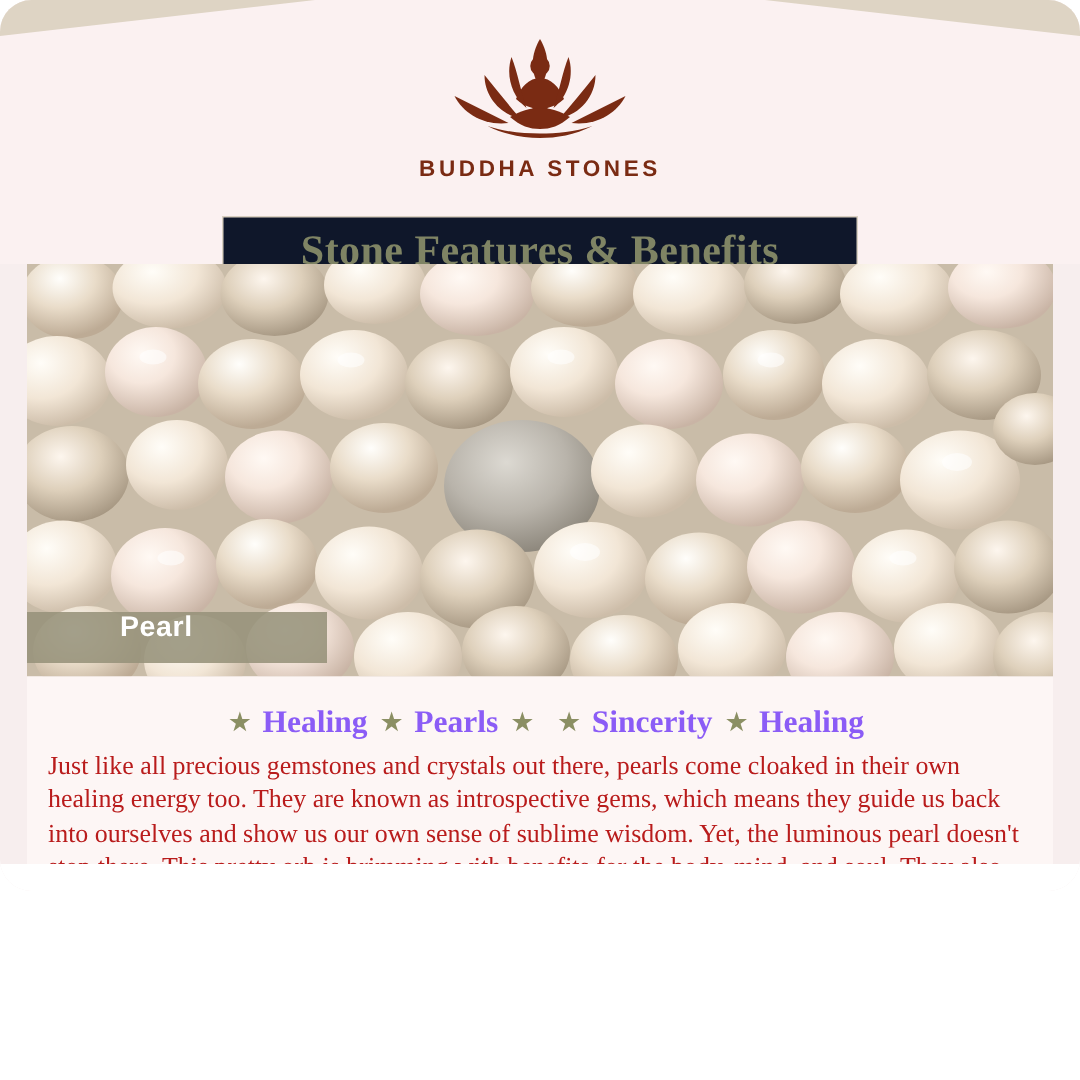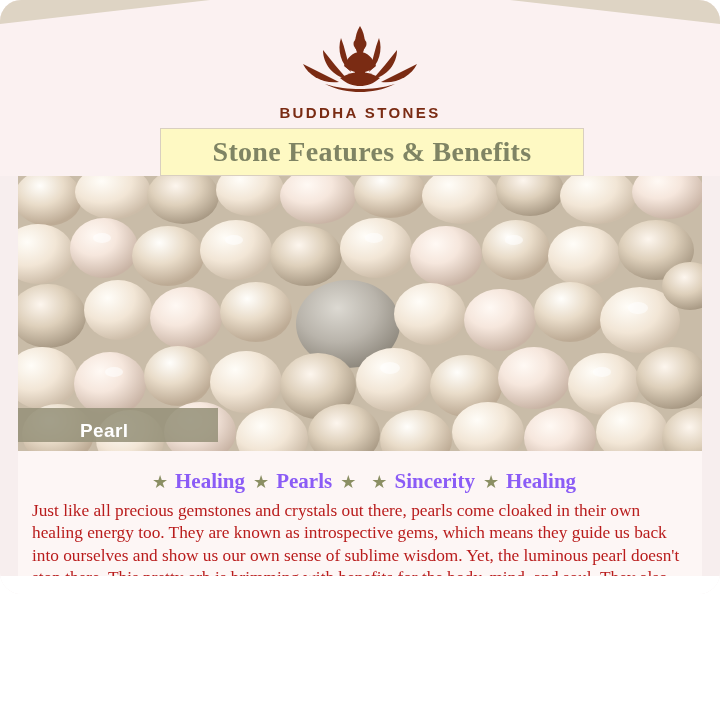--- a/index.html
+++ b/index.html
@@ -53,30 +53,29 @@
     margin-top: 4px;
     font-family: "Liberation Sans", sans-serif;
     font-size: 15px;
     font-weight: bold;
     letter-spacing: 2.4px;
     color: #7a2b13;
   }
   
   .title-bar {
     position: absolute;
-    left: 148px; top: 128px;
+    left: 148px; top: 144px;
     width: 424px;
     height: 48px;
-    background: #fef9c3;
+    background: #0f172a;
     border: 1px solid #d9cfc0;
     box-sizing: border-box;
     display: flex;
     align-items: center;
     justify-content: center;
-    margin-left: 12px;
   }
   .title-bar .title {
     font-family: "Liberation Serif", serif;
     font-size: 28px;
     font-weight: bold;
     color: #7f8464;
     letter-spacing: 0.3px;
     white-space: nowrap;
   }
   
@@ -86,21 +85,21 @@
     width: 684px; height: 275px;
     overflow: hidden;
     background: #d9cfc0;
   }
   .caption {
     position: absolute;
     left: 18px; top: 408px;
     width: 200px; height: 34px;
     background: rgba(150,146,122,0.88);
     display: flex;
-    align-items: flex-end;
+    align-items: flex-start;
   }
   .caption .caption-text {
     font-family: "Liberation Sans", sans-serif;
     font-size: 19px;
     font-weight: bold;
     color: #ffffff;
     margin-left: 62px;
     letter-spacing: 0.4px;
   }
   

